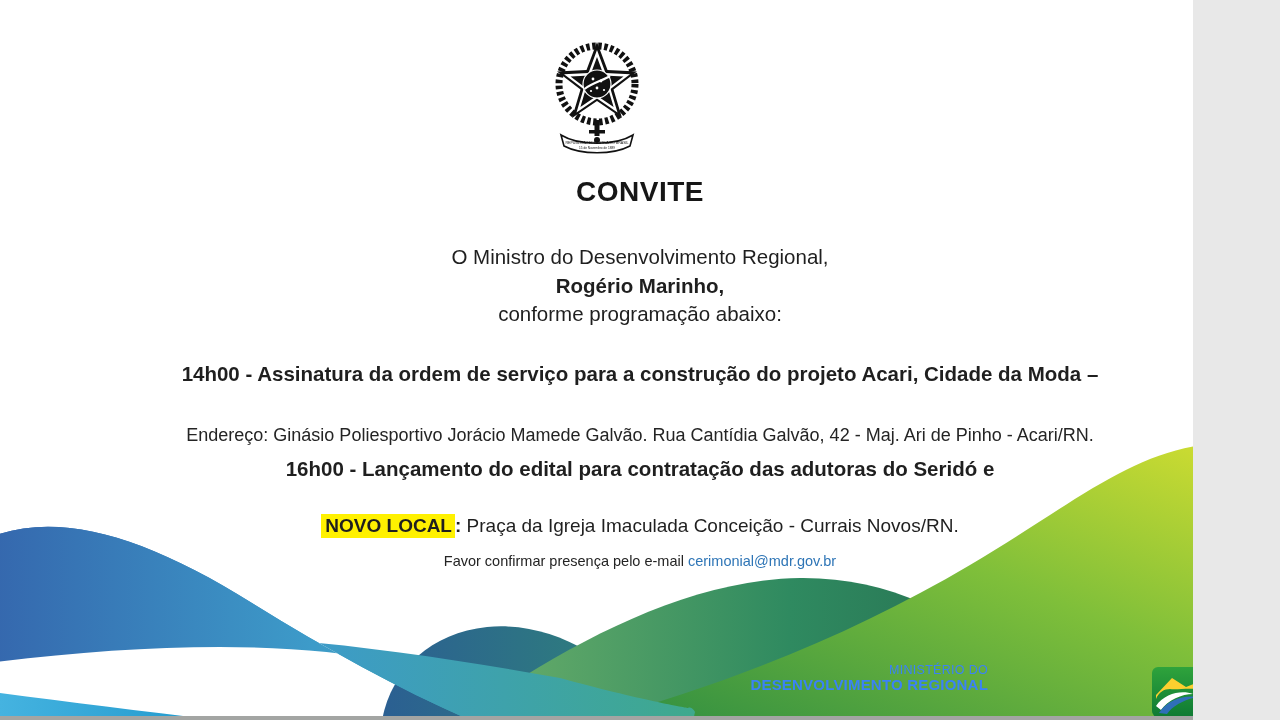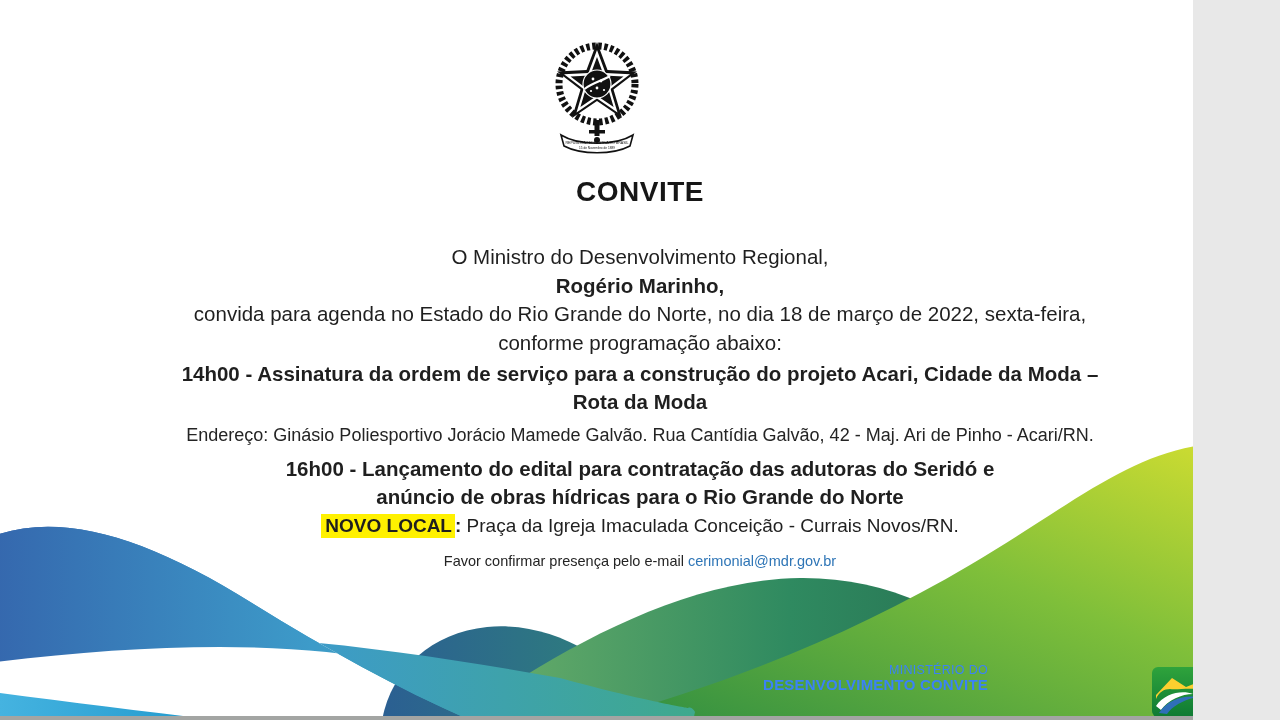--- a/index.html
+++ b/index.html
@@ -118,47 +118,44 @@
         <text x="50" y="115" text-anchor="middle" font-size="3.2" font-family="Liberation Sans, sans-serif" fill="#111">15 de Novembro de 1889</text>
       </g>
     </svg>
   </div>
 
   <div id="title" class="centered">CONVITE</div>
 
   <div id="intro" class="centered">
     <div>O Ministro do Desenvolvimento Regional,</div>
     <div class="bold">Rogério Marinho,</div>
-    <div>convida para agenda no Estado do Rio Grande do Norte, no dia 18 de março de 2022, sexta-feira,</div>
     <div>conforme programação abaixo:</div>
   </div>
 
   <div id="item1-title" class="centered">
     <div>14h00 - Assinatura da ordem de serviço para a construção do projeto Acari, Cidade da Moda –</div>
-    <div>Rota da Moda</div>
   </div>
   <div id="item1-detail" class="centered">Endereço: Ginásio Poliesportivo Jorácio Mamede Galvão. Rua Cantídia Galvão, 42 - Maj. Ari de Pinho - Acari/RN.</div>
 
   <div id="item2-title" class="centered">
     <div>16h00 - Lançamento do edital para contratação das adutoras do Seridó e</div>
-    <div>anúncio de obras hídricas para o Rio Grande do Norte</div>
   </div>
   <div id="novo-line" class="centered">
     <span class="hl">NOVO LOCAL</span><span class="hl-sep">:</span>
     <span>Praça da Igreja Imaculada Conceição - Currais Novos/RN.</span>
   </div>
 
   <div id="rsvp" class="centered">
     <span>Favor confirmar presença pelo e-mail</span>
     <a class="link">cerimonial@mdr.gov.br</a>
   </div>
 
   <div id="ministry">
     <div class="m1">MINISTÉRIO DO</div>
-    <div class="m2">DESENVOLVIMENTO CONVITE</div>
+    <div class="m2">DESENVOLVIMENTO REGIONAL</div>
   </div>
 
   <div id="gov-brand">
     <svg id="flag-logo" viewBox="0 0 56 50" aria-hidden="true">
       <defs>
         <linearGradient id="gFlag" x1="0" y1="0" x2="0" y2="1">
           <stop offset="0" stop-color="#2FA33C"></stop>
           <stop offset="1" stop-color="#0E7A33"></stop>
         </linearGradient>
       </defs>

